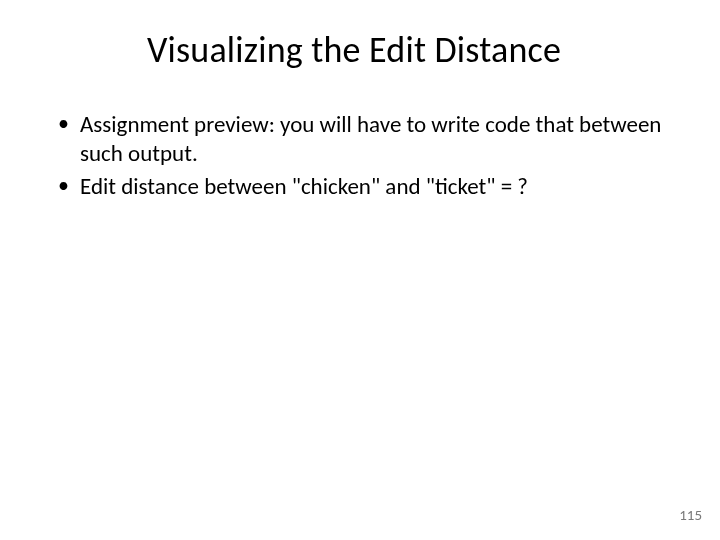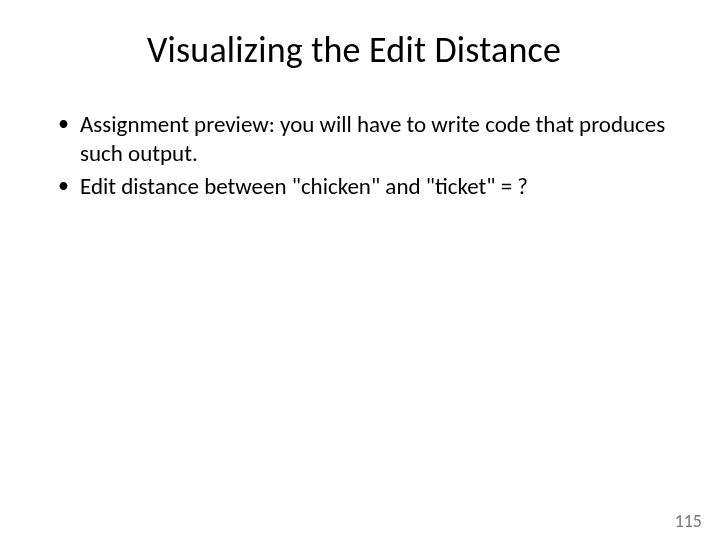--- a/index.html
+++ b/index.html
@@ -44,29 +44,29 @@
     }
     .bullets li::before {
       content: "•";
       position: absolute;
       left: 0;
       top: 0;
       font-size: 22px;
     }
     .page-number {
       position: absolute;
-      bottom: 8px;
+      bottom: 16px;
       right: 18px;
-      font-size: 18px;
+      font-size: 15px;
       color: #7a7a7a;
     }
   </style>
 </head>
 <body>
 
 <div class="slide">
   <h1 class="title">Visualizing the Edit Distance</h1>
   <ul class="bullets">
-    <li>Assignment preview: you will have to write code that produces such output.</li>
+    <li>Assignment preview: you will have to write code that between such output.</li>
     <li>Edit distance between "chicken" and "ticket" = ?</li>
   </ul>
   <div class="page-number">115</div>
 </div>
 
 </body></html>

